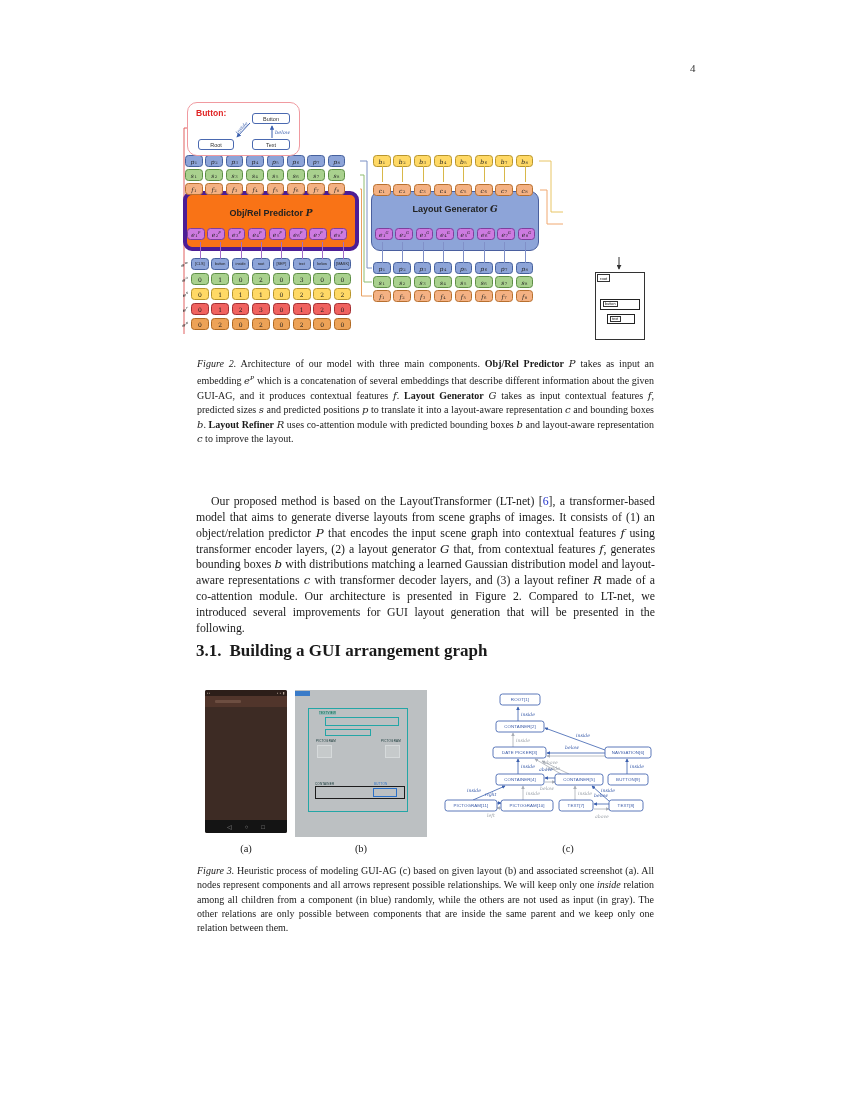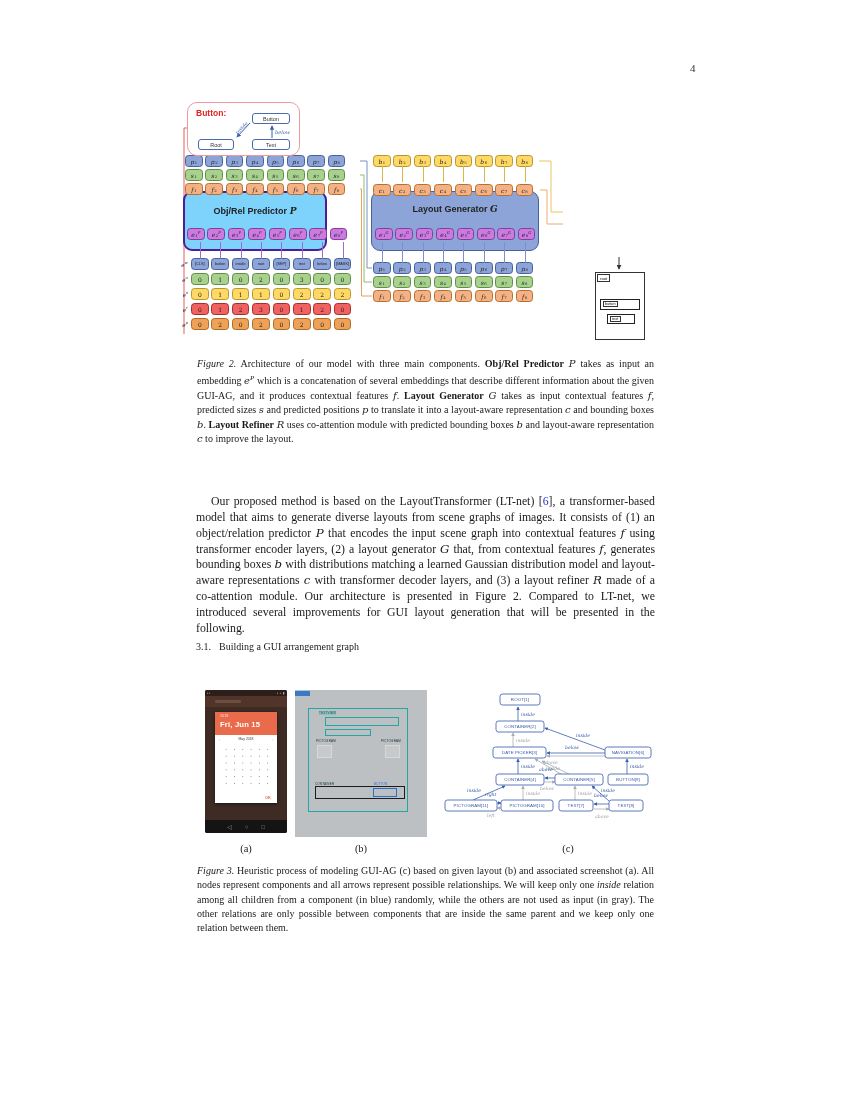--- a/index.html
+++ b/index.html
@@ -8,21 +8,21 @@
   .abs{position:absolute;}
 
   
   #pageno{left:690px;top:62px;font-size:11px;color:#333;}
 
   
   #fig2{left:183px;top:100px;width:487px;height:248px;}
   #fig2 svg.overlay{position:absolute;left:0;top:0;width:487px;height:248px;overflow:visible;pointer-events:none;}
 
   .bigbox{position:absolute;border-radius:9px;box-sizing:border-box;}
-  #predictor-box{left:0px;top:91px;width:144px;height:60px;background:#7dd3fc;border:2px solid #4c1d95;}
+  #predictor-box{left:0px;top:91px;width:176px;height:60px;background:#f97316;border:4px solid #4c1d95;}
   #generator-box{left:188px;top:91px;width:168px;height:60px;background:#8da4d8;border:1px solid#4a5f9e;}
   #refiner-box{left:382px;top:80px;width:105px;height:76px;background:#a9d18e;border:1px solid #6f9b52;
                border-radius:16px;display:flex;align-items:center;justify-content:center;}
   .boxtitle{font:bold 9px "Liberation Sans",sans-serif;color:#222;text-align:center;margin-top:13px;}
   .boxtitle .cal{font-family:"DejaVu Serif",serif;font-style:italic;font-weight:bold;}
 
   .tokrow{position:absolute;display:flex;gap:2.8px;}
   .tok{width:17.6px;height:12px;box-sizing:border-box;border:1px solid #555;border-radius:3.5px;
        display:flex;align-items:center;justify-content:center;position:relative;
        font:italic 6px "DejaVu Serif",serif;color:#222;}
@@ -65,21 +65,21 @@
   .caption{font-size:10px;line-height:14.3px;text-align:justify;color:#1a1a1a;}
   .caption .figlabel{font-style:italic;}
   .b{font-weight:bold;}
   .i{font-style:italic;}
   .mvar{font-style:italic;font-family:"DejaVu Serif",serif;}
   .supvar{font-style:italic;font-size:70%;vertical-align:super;}
   .cite{color:#2233cc;}
   #para{left:196px;top:482px;width:459px;font-size:11.8px;line-height:15.9px;text-align:justify;text-indent:15px;}
   #caption2{left:197px;top:357px;width:457px;}
   #caption3{left:197px;top:864px;width:457px;}
-  #heading{left:196px;top:641px;font-size:10px;font-weight:normal;}
+  #heading{left:196px;top:641px;font-size:17px;font-weight:bold;}
   #heading .hnum{margin-right:8px;}
 
   
   #phone{left:205px;top:690px;width:82px;height:143px;background:#3d2b24;border-radius:2px;overflow:hidden;}
   #phone .statusbar{position:absolute;left:0;top:0;width:100%;height:6px;background:#2c1e19;
                     display:flex;justify-content:space-between;align-items:center;padding:0 2px;box-sizing:border-box;
                     font-size:3.2px;color:#bfae9f;letter-spacing:.5px;}
   #phone .appbar{position:absolute;left:0;top:6px;width:100%;height:11px;background:#51352b;}
   #phone .appbar .bar{position:absolute;left:10px;top:4px;width:26px;height:3px;background:#6d4e41;border-radius:1px;}
   #phone .dialog{position:absolute;left:10px;top:22px;width:62px;height:91px;background:#fff;
@@ -610,35 +610,20 @@
 </div>
 
 <div class="abs" id="phone">
   <div class="statusbar">
     <span>▪▪</span>
     <span>▪ ▪ ▮</span>
   </div>
   <div class="appbar">
       <span class="bar"></span>
     </div>
-  <div class="dialog">
-    <div class="dhead">
-      <div class="dyear">2018</div>
-      <div class="ddate">Fri, Jun 15</div>
-    </div>
-    <div class="monthrow">
-      <span class="chev">‹</span>
-      <span class="mtxt">May 2018</span>
-      <span class="chev">›</span>
-    </div>
-    <div class="grid"></div>
-    <div class="okrow">
-      <span>OK</span>
-    </div>
-  </div>
   <div class="navbar">
     <span>◁</span>
     <span>○</span>
     <span>□</span>
   </div>
 </div>
 
 <div class="abs" id="wireframe">
   <div class="chip"></div>
   <div class="wrect" style="left:13px;top:18px;width:100px;height:104px;border:1px solid #23a6a6;"></div>

